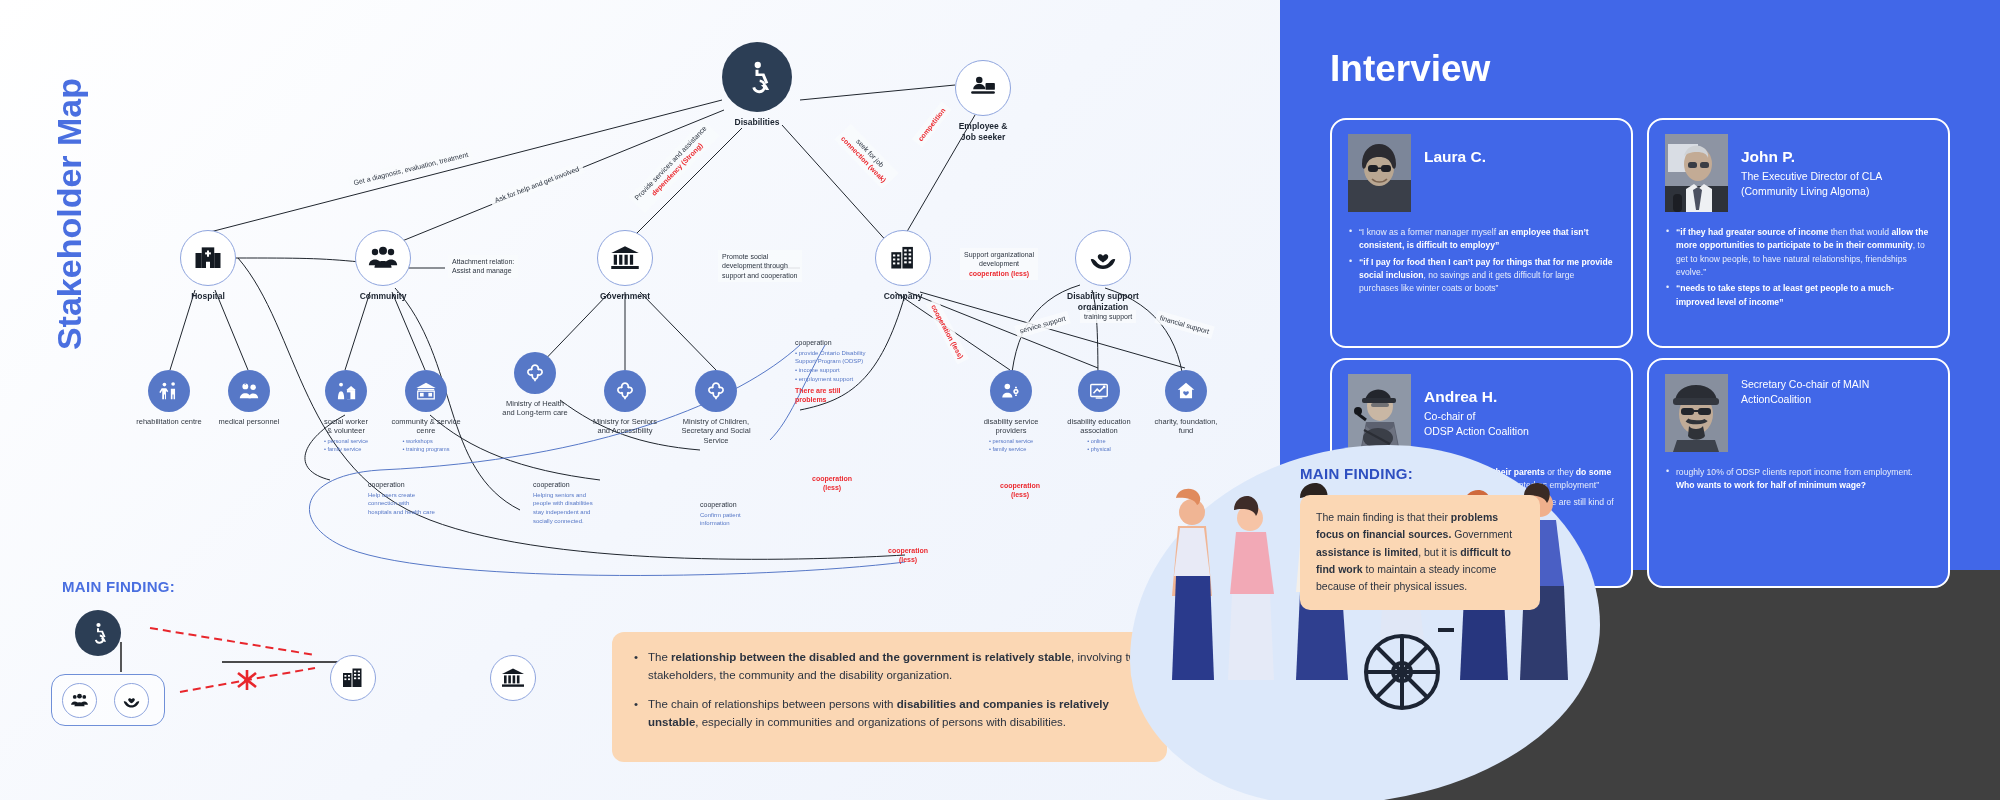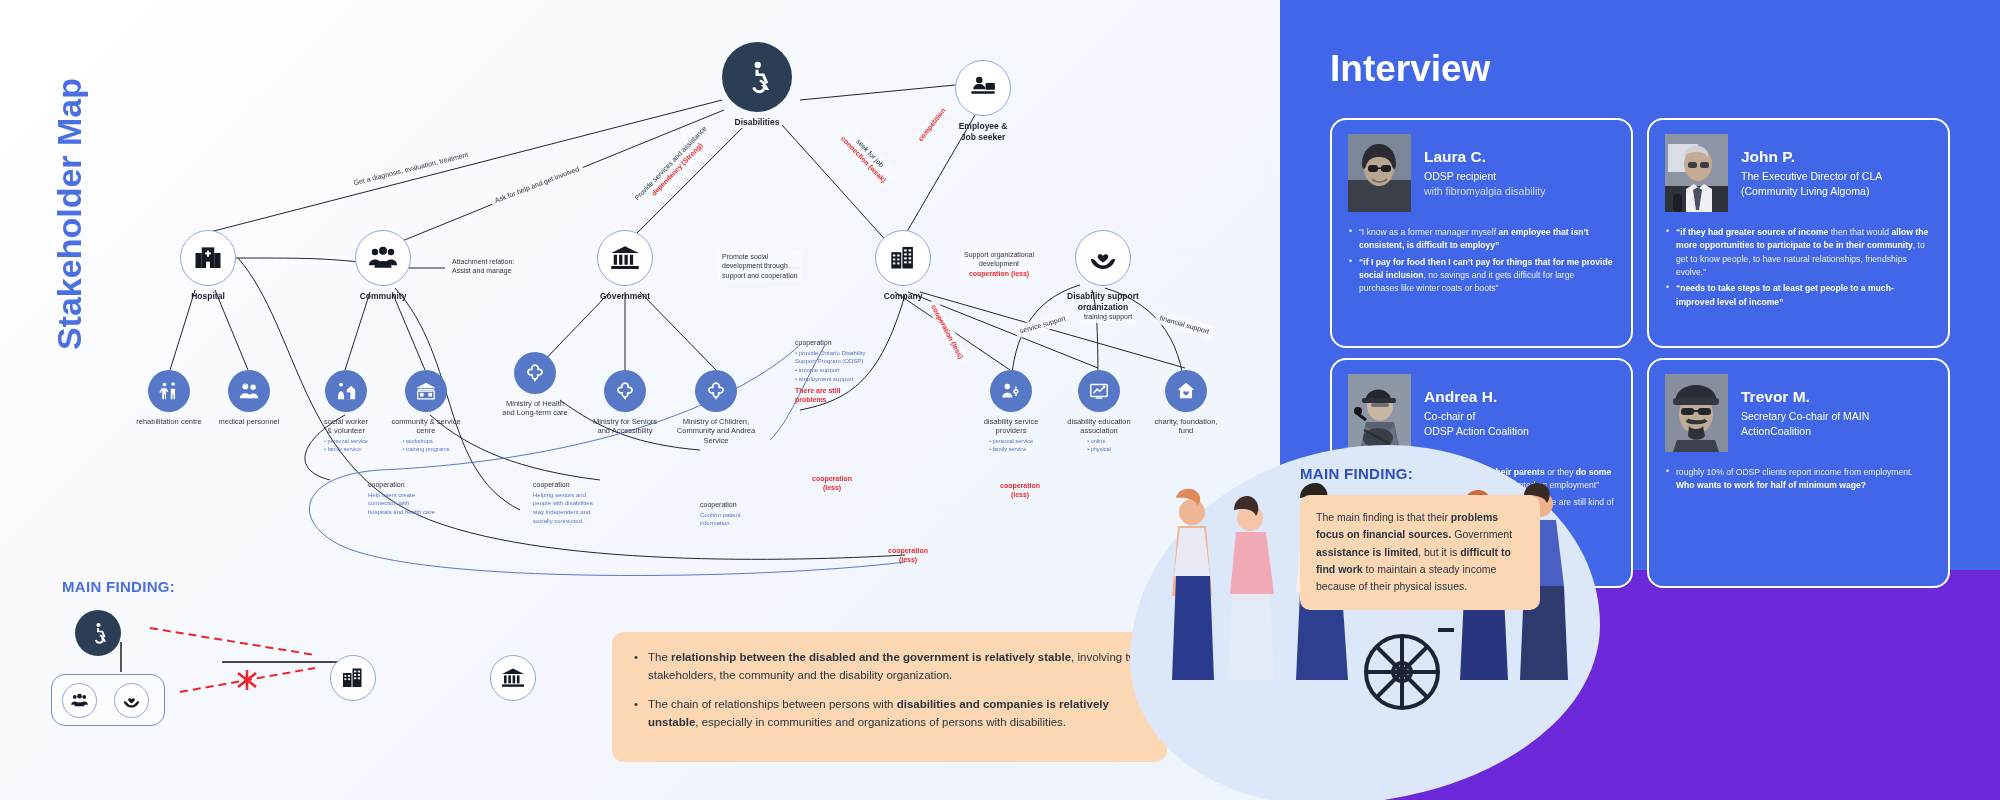--- a/index.html
+++ b/index.html
@@ -82,21 +82,21 @@
   }
   .finding-box ul { list-style:none; }
   .finding-box li { position:relative; padding-left:14px; margin-bottom:10px; }
   .finding-box li:last-child{margin-bottom:14px;}
   .finding-box li:before{ content:"•"; position:absolute; left:0; top:0; }
   .finding-box b { font-weight:bold; }
 
   
   .right-panel {
     position:absolute; left:1280px; top:0; width:720px; height:800px;
-    background:#6d28d9;
+    background:#404040;
   }
   .blue-block {
     position:absolute; left:0; top:0; width:720px; height:570px;
     background:#4167e8;
   }
   .interview-title {
     position:absolute; left:50px; top:48px;
     color:#fff; font-size:37px; font-weight:bold;
   }
   .icard {
@@ -414,21 +414,21 @@
         <svg class="icon" width="24" height="24" viewBox="0 0 24 24" fill="none" stroke="#fff" stroke-width="1.7">
           <path d="M12 4.2c-2.6 0-4 2.6-2.9 4.6M12 4.2c2.6 0 4 2.6 2.9 4.6"></path>
           <path d="M9.1 8.8C7 7.5 4.6 9 4.9 11.4c.3 2.3 3 3.4 4.6 2"></path>
           <path d="M14.9 8.8c2.1-1.3 4.5.2 4.2 2.6-.3 2.3-3 3.4-4.6 2"></path>
           <path d="M9.5 13.4c-1 2.3.6 4.6 2.5 4.6s3.5-2.3 2.5-4.6"></path>
           <path d="M12 18v2.2"></path>
         </svg>
       </div>
       <div class="node-label sublbl">
         <span>Ministry of Children,</span><br>
-        <span>Community and Andrea</span><br>
+        <span>Secretary and Social</span><br>
         <span>Service</span>
       </div>
     </div>
 
     <div class="node" style="left:990px;top:370px;">
       <div class="circ sub">
         <svg class="icon" width="22" height="22" viewBox="0 0 24 24" fill="#fff">
           <circle cx="8" cy="7" r="3"></circle>
           <path d="M2.5 19c0-3.2 2.4-5.2 5.5-5.2s5.5 2 5.5 5.2z"></path>
           <path d="M17.4 9.6c-1.6 0-2.9 1.3-2.9 2.9s1.3 2.9 2.9 2.9 2.9-1.3 2.9-2.9-1.3-2.9-2.9-2.9zm0 1.8a1.1 1.1 0 1 1 0 2.2 1.1 1.1 0 0 1 0-2.2z"></path>
@@ -679,24 +679,20 @@
           <rect y="46" width="63" height="32" fill="#3a3f49"></rect>
           <ellipse cx="31" cy="34" rx="15" ry="18" fill="#b9a792"></ellipse>
           <path d="M14 30c0-13 8-20 17-20s17 7 17 20c0 6-3 6-4 2-2-7-7-9-13-9s-11 2-13 9c-1 4-4 4-4-2z" fill="#2b2b31"></path>
           <rect x="20" y="31" width="10" height="7" rx="3" fill="#1d1f25"></rect>
           <rect x="33" y="31" width="10" height="7" rx="3" fill="#1d1f25"></rect>
           <rect x="29.5" y="33.5" width="4" height="1.6" fill="#1d1f25"></rect>
           <path d="M24 45c4 4 11 4 15 0" stroke="#7b6450" stroke-width="1.6" fill="none"></path>
         </svg>
       </div>
       <div class="pname">Laura C.</div>
-      <div class="prole">
-        <span>ODSP recipient</span><br>
-        <span class="dim">with fibromyalgia disability</span>
-      </div>
       <ul class="quotes">
         <li><span>“I know as a former manager myself </span><b>an employee that isn’t consistent, is difficult to employy”</b></li>
         <li><b>“if I pay for food then I can’t pay for things that for me provide social inclusion</b><span>, no savings and it gets difficult for large purchases like winter coats or boots”</span></li>
       </ul>
     </div>
 
     <div class="icard" style="left:367px;top:118px;">
       <div class="photo">
         <svg width="63" height="78" viewBox="0 0 63 78">
           <rect width="63" height="78" fill="#8d94a3"></rect>
@@ -757,21 +753,20 @@
           <path d="M10 28c0-10 9-17 21-17s21 7 21 17z" fill="#2a2d34"></path>
           <rect x="8" y="24" width="46" height="7" rx="3" fill="#33373f"></rect>
           <rect x="16" y="34" width="13" height="7" rx="3" fill="#23262c"></rect>
           <rect x="33" y="34" width="13" height="7" rx="3" fill="#23262c"></rect>
           <rect x="28" y="36" width="6" height="2" fill="#23262c"></rect>
           <path d="M24 52c2 4 12 4 14 0l2 10c-3 5-14 5-17 0z" fill="#2f3238"></path>
           <path d="M22 46c3 3 17 3 19 0" stroke="#2f3238" stroke-width="4" fill="none"></path>
           <path d="M12 66h38l4 12H8z" fill="#3d424c"></path>
         </svg>
       </div>
-      <div class="pname">Trevor M.</div>
       <div class="prole">
         <span>Secretary Co-chair of MAIN</span><br>
         <span>ActionCoalition</span>
       </div>
       <ul class="quotes">
         <li><span>roughly 10% of ODSP clients report income from employment. </span><b>Who wants to work for half of minimum wage?</b></li>
       </ul>
     </div>
   </div>
 

